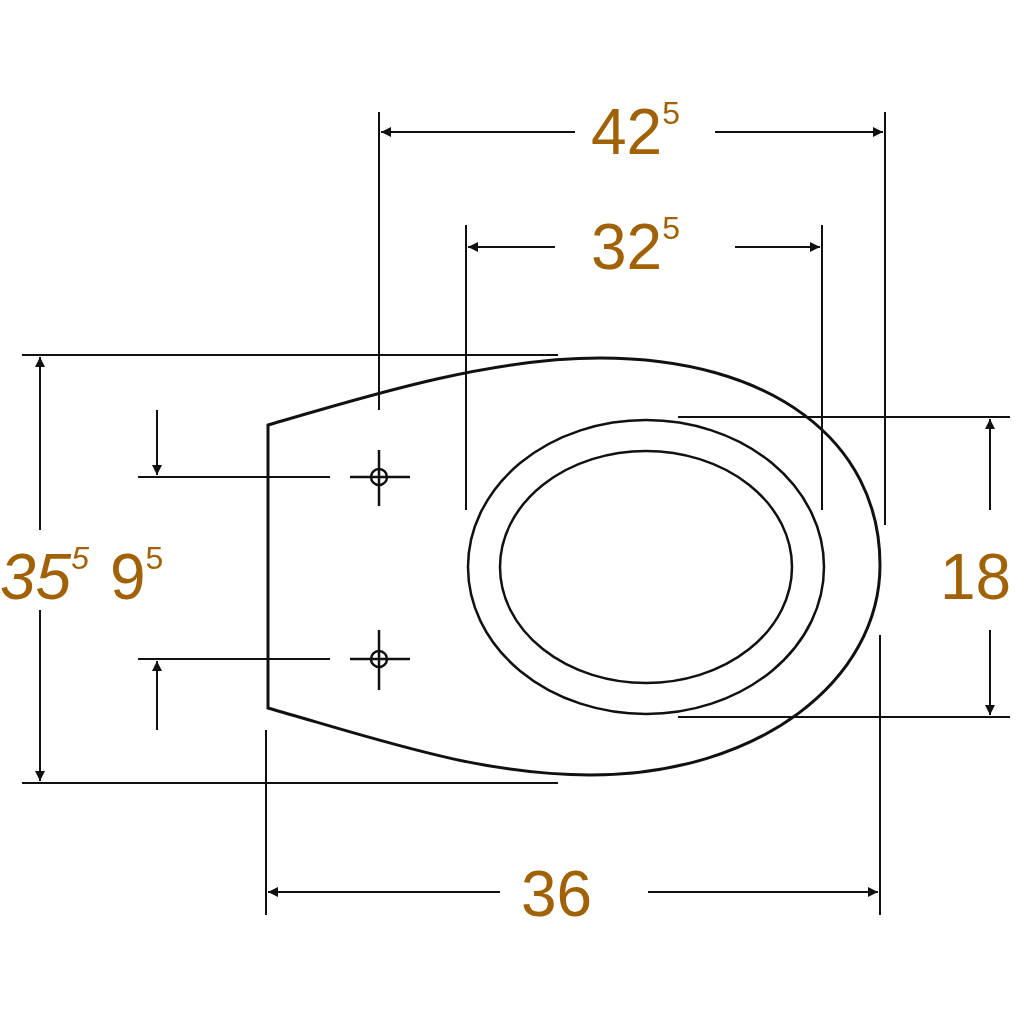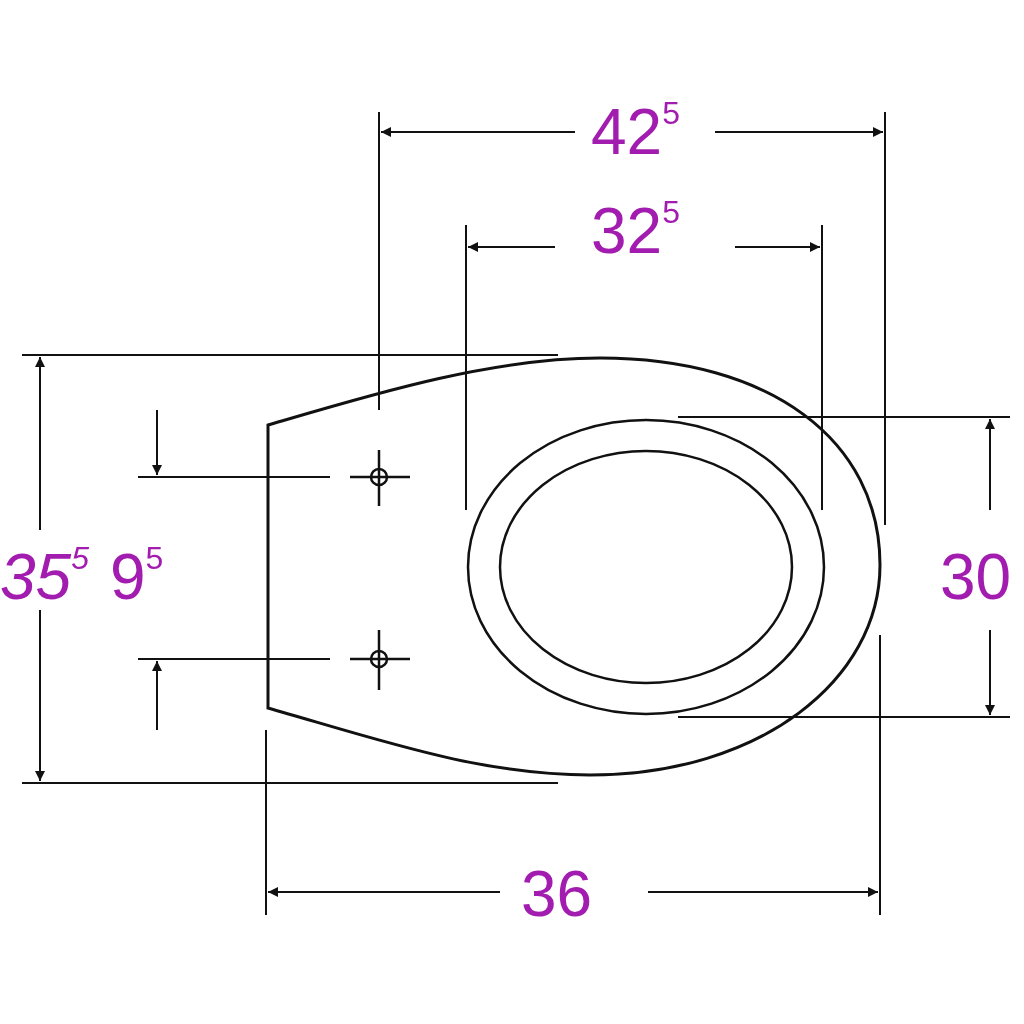--- a/index.html
+++ b/index.html
@@ -1,18 +1,18 @@
 <!DOCTYPE html>
 <html><head>
 <meta charset="utf-8">
 <style>
   html, body { margin: 0; padding: 0; background: #ffffff; }
   body { width: 1024px; height: 1024px; overflow: hidden; position: relative; }
   #drawing { position: absolute; left: 0; top: 0; width: 1024px; height: 1024px; }
-  .dim-text { position: absolute; font-family: "Liberation Sans", sans-serif; font-size: 64px; color: #a21caf; line-height: 1; background: #fff; padding: 0 6px; }
+  .dim-text { position: absolute; font-family: "Liberation Sans", sans-serif; font-size: 64px; color: #a16207; line-height: 1; background: #fff; padding: 0 6px; }
   .dim-text sup { font-size: 32px; vertical-align: 30px; line-height: 0; }
 </style>
 </head>
 <body>
 
 <svg id="drawing" viewBox="0 0 1024 1024" xmlns="http://www.w3.org/2000/svg">
   <defs>
     <marker id="arr" viewBox="0 0 10 10" refX="10" refY="5" markerWidth="10" markerHeight="10" orient="auto-start-reverse" markerUnits="userSpaceOnUse">
       <path d="M0,0 L10,5 L0,10 z" fill="#111"></path>
     </marker>
@@ -62,27 +62,27 @@
     <line x1="157" y1="410" x2="157" y2="475" marker-end="url(#arr)"></line>
     <line x1="157" y1="730" x2="157" y2="661" marker-end="url(#arr)"></line>
     <line x1="990" y1="419" x2="990" y2="510" marker-start="url(#arr)"></line>
     <line x1="990" y1="630" x2="990" y2="715" marker-end="url(#arr)"></line>
   </g>
 </svg>
 
 <div class="dim-text" style="left:585px;top:100px;">
   <span>42</span><sup>5</sup>
 </div>
-<div class="dim-text" style="left:585px;top:199px;">
+<div class="dim-text" style="left:585px;top:215px;">
   <span>32</span><sup>5</sup>
 </div>
 <div class="dim-text" style="left:515px;top:862px;">
   <span>36</span>
 </div>
 <div class="dim-text" style="left:940px;top:545px;padding:0;">
-  <span>30</span>
+  <span>18</span>
 </div>
 <div class="dim-text" style="left:0px;top:545px;padding:0;font-style:italic;">
   <span>35</span><sup>5</sup>
 </div>
 <div class="dim-text" style="left:110px;top:545px;padding:0;background:transparent;">
   <span>9</span><sup>5</sup>
 </div>
 
 </body></html>

